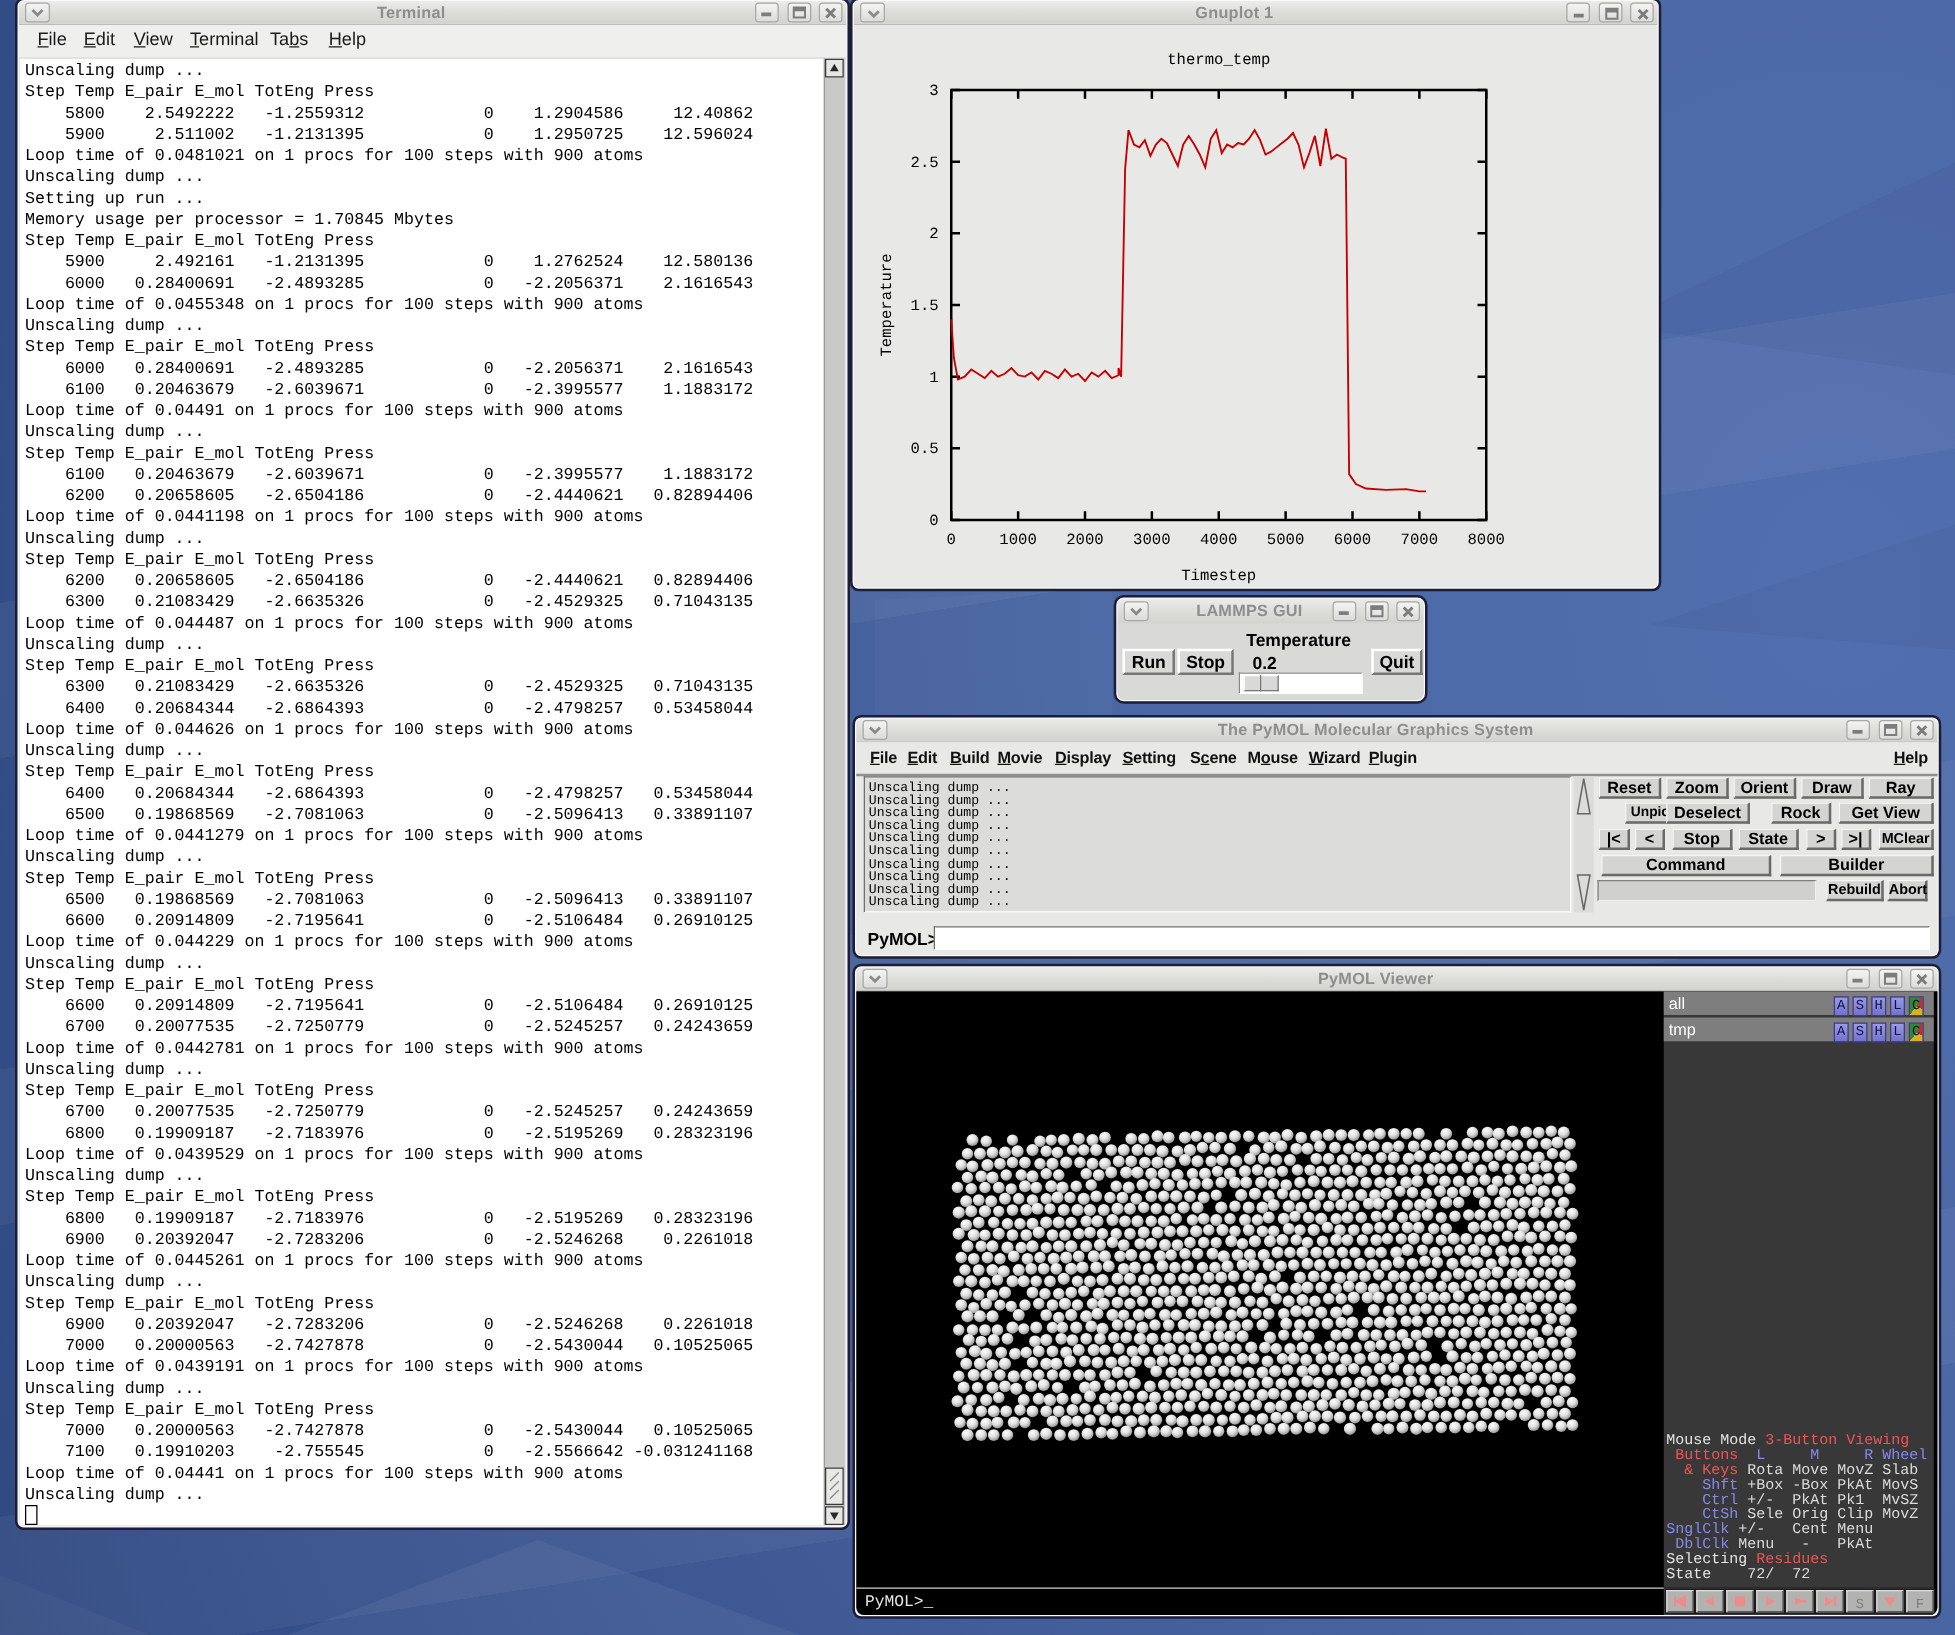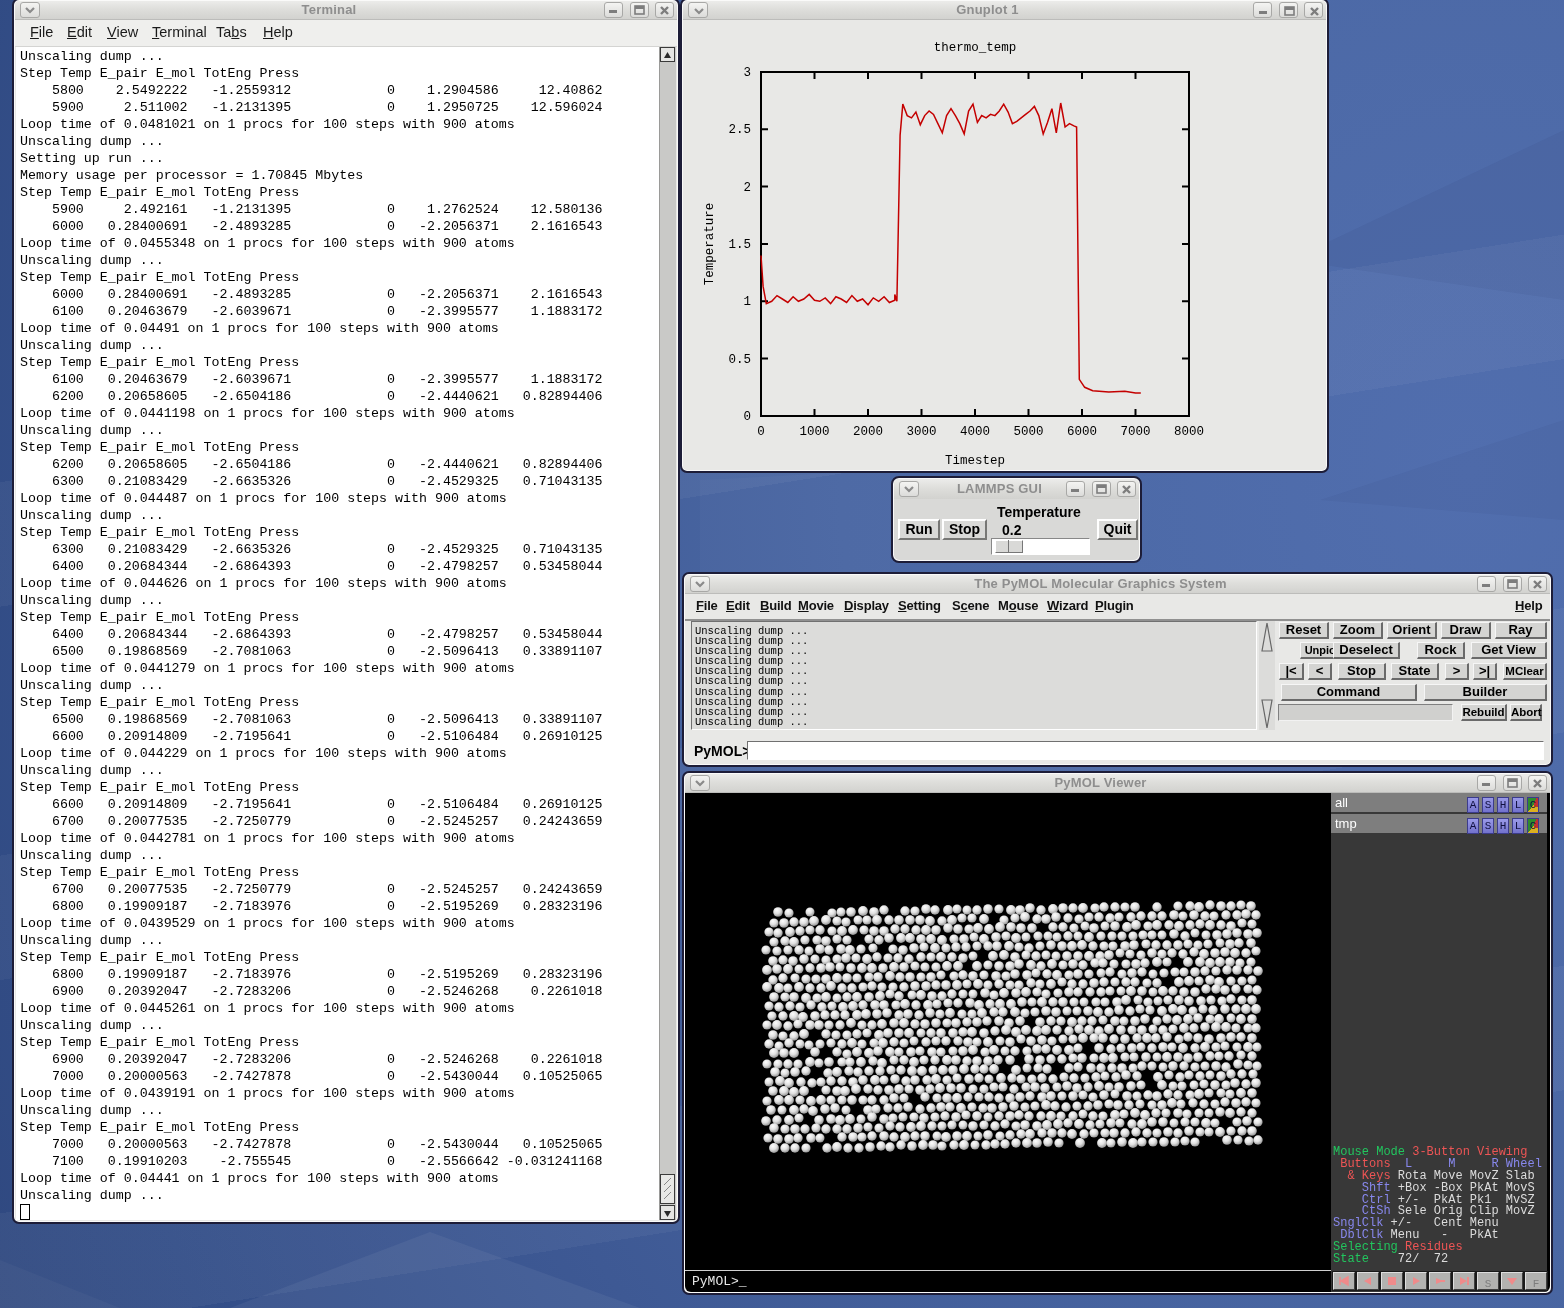--- a/index.html
+++ b/index.html
@@ -67,21 +67,21 @@
 #vpanel{position:absolute;left:646px;top:0px;width:216px;bottom:22px;background:#383838;}
 .vrow{position:absolute;left:0;width:100%;height:19px;background:#7e7e7e;}
 .vrow .nm{position:absolute;left:4px;top:2px;font-size:13px;color:#fff;}
 .vrow .bts{position:absolute;right:8px;top:1px;}
 .vb{display:inline-block;width:12px;height:16px;margin-left:3px;background:linear-gradient(#9a9ae8,#7272cc);
   border:1px solid #3c3c8c;box-sizing:border-box;color:#101040;font-size:11px;text-align:center;line-height:14px;
   font-family:"Liberation Mono",monospace;}
 .vb.c{background:conic-gradient(from 20deg at 55% 50%,#c03030 0 100deg,#ddb020 100deg 200deg,#2e8b2e 200deg 360deg);}
 #mousetxt{position:absolute;left:2px;bottom:4px;}
 #mousetxt pre{margin:0;font-family:"Liberation Mono",monospace;font-size:12px;line-height:11.9px;}
-.g{color:#22c55e;}.r{color:#ee5555;}.b{color:#8888ee;}.w{color:#dcdcdc;}
+.g{color:#e5e5e5;}.r{color:#ee5555;}.b{color:#8888ee;}.w{color:#dcdcdc;}
 #vplay{position:absolute;left:646px;bottom:0px;width:216px;height:22px;background:#383838;}
 .pb{position:absolute;top:2px;width:22px;height:18px;background:#b2b2b0;
   border-top:1px solid #dedede;border-left:1px solid #dedede;border-right:1px solid #3e3e3e;border-bottom:1px solid #3e3e3e;
   box-shadow:0 0 0 1px #1a1a1a;box-sizing:border-box;text-align:center;}
 .pb span{font-size:11px;color:#ef8b8b;font-family:"Liberation Mono",monospace;line-height:16px;}
 #vprompt{position:absolute;left:7px;bottom:3px;font-size:13px;color:#e8e8e8;font-family:"Liberation Mono",monospace;}
 #vsep{position:absolute;left:0px;bottom:21px;width:646px;height:1px;background:#d0d0d0;}
 </style>
 </head>
 <body>

